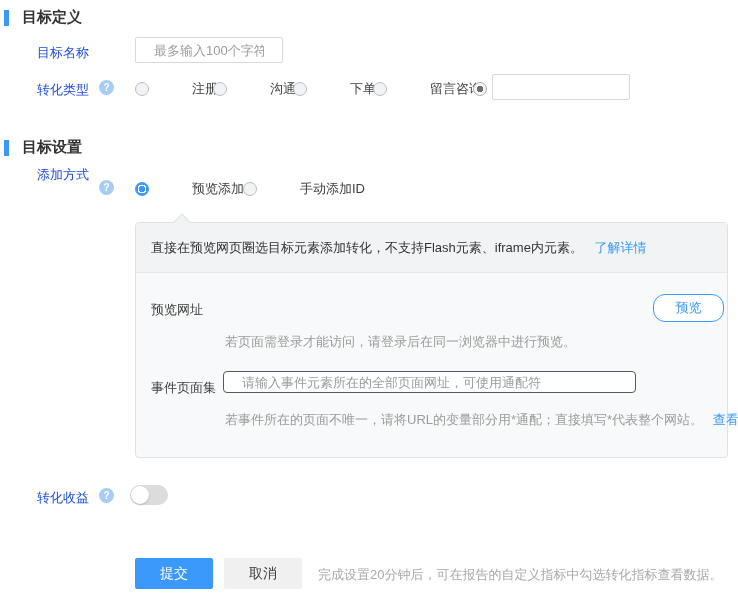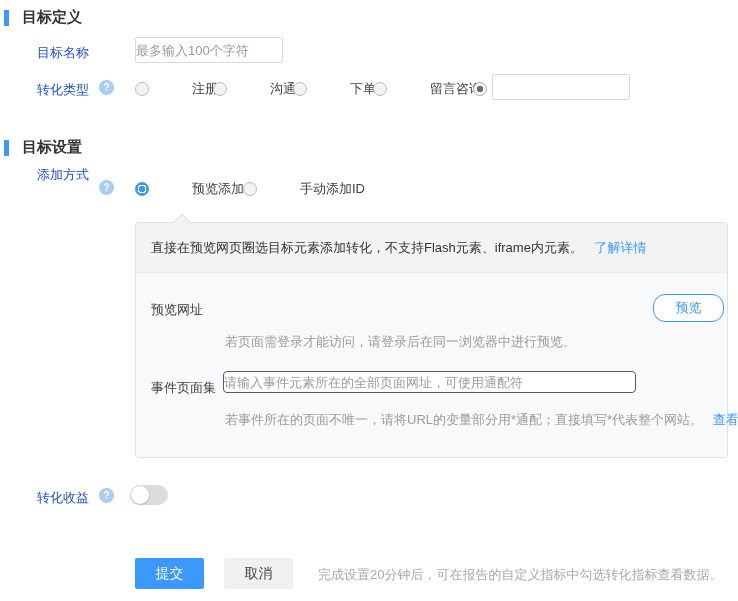--- a/index.html
+++ b/index.html
@@ -14,21 +14,21 @@
 
   
   .flabel { position:absolute; left:37px; color:#1d4ed8; font-size:13px; }
 
   
   .help { position:absolute; width:15px; height:15px; border-radius:50%; background:#a6cdf5;
           color:#fff; font-size:10px; font-weight:bold; text-align:center; line-height:15px; }
 
   
   .tinput { position:absolute; background:#fff; border:1px solid #d9d9d9; border-radius:2px;
-            font-size:13px; color:#333; padding:0 0; outline:none;
+            font-size:13px; color:#333; padding:0 18px; outline:none;
             font-family:"Liberation Sans","DejaVu Sans",sans-serif; }
   .tinput::placeholder { color:#9b9b9b; opacity:1; }
 
   
   .radio-opt { position:absolute; display:flex; align-items:center; cursor:pointer;gap:36px; }
   .rcircle { width:14px; height:14px; border-radius:50%; margin-right:7px; flex:0 0 14px; }
   .r-off { border:1px solid #b9bdc4; background:#f2f3f5; }
   .r-blue { border:1px solid #3b99fc; background:radial-gradient(circle,#3b99fc 0 3px,#ffffff 3px 4.5px,#3b99fc 4.5px); }
   .r-gray { border:1px solid #aeaeae; background:radial-gradient(circle,#6d6d6d 0 3.5px,#f5f5f5 3.5px); }
   .rlabel { color:#404040; font-size:13px; white-space:nowrap; }
@@ -50,21 +50,21 @@
                  font-size:13px; cursor:pointer; font-family:"Liberation Sans","DejaVu Sans",sans-serif; }
   .event-input { border:1px solid #555a60; border-radius:4px; }
 
   
   .toggle { position:absolute; left:130px; top:485px; width:38px; height:20px; border-radius:10px;
             background:#dcdcdc; cursor:pointer; }
   .knob { position:absolute; left:1px; top:1px; width:18px; height:18px; border-radius:50%;
           background:#fff; box-shadow:0 1px 2px rgba(0,0,0,.2); }
 
   
-  .btn { position:absolute; top:558px; width:69px; height:31px; border:none; border-radius:2px;
+  .btn { position:absolute; top:558px; width:78px; height:31px; border:none; border-radius:2px;
          font-size:14px; cursor:pointer; font-family:"Liberation Sans","DejaVu Sans",sans-serif; }
   .btn-submit { left:135px; background:#3b99fc; color:#fff; }
   .btn-cancel { left:224px; background:#f0f0f0; color:#404040; }
   .footer-note { position:absolute; left:318px; top:566px; color:#a9a9a9; font-size:13px; white-space:nowrap; }
 </style>
 </head>
 <body>
 
 <div class="page">
 

